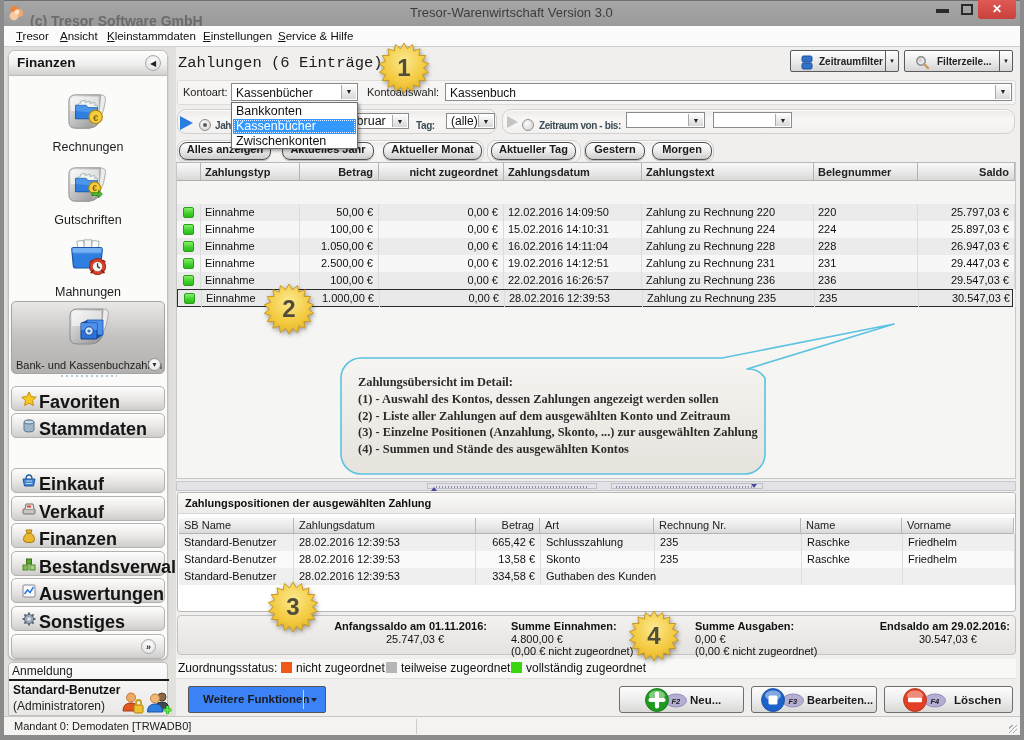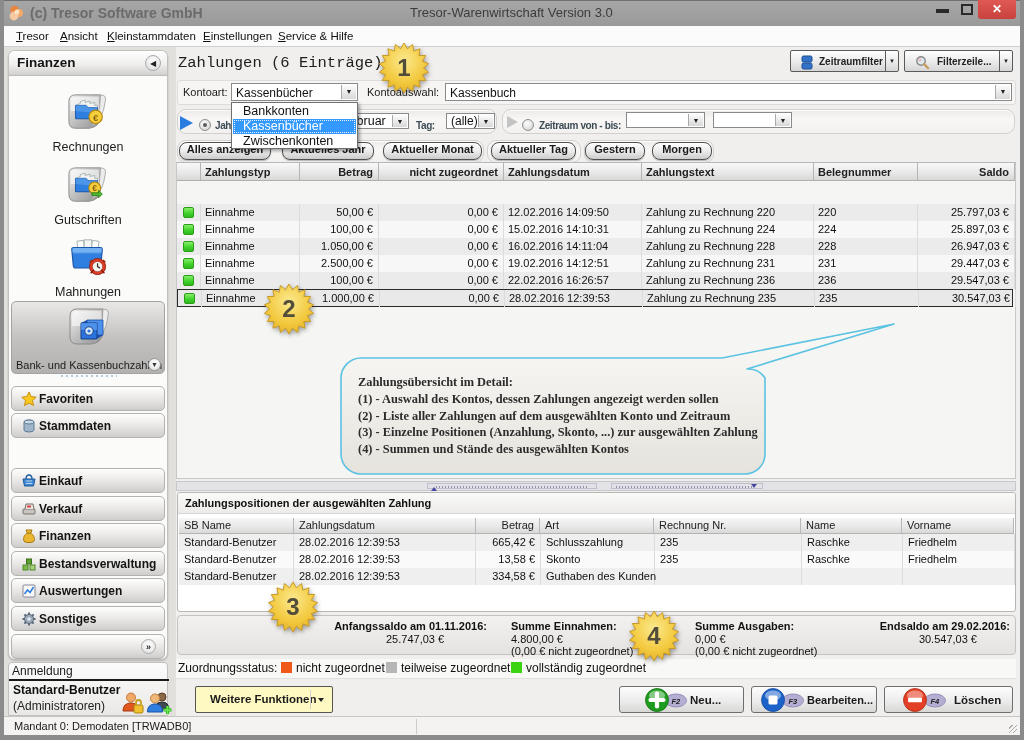--- a/index.html
+++ b/index.html
@@ -3,21 +3,21 @@
 <meta charset="utf-8">
 <style>
 * { margin:0; padding:0; box-sizing:border-box; }
 html,body { width:1024px; height:740px; overflow:hidden; }
 body { font-family:"Liberation Sans", sans-serif; position:relative; background:#8b8b8b; }
 .abs { position:absolute; }
 
 
 #titlebar { left:0; top:0; width:1024px; height:26px;
   background:linear-gradient(#a6a6a6,#9a9a9a); border-top:1px solid #6f6f6f; }
-#title-left { left:30px; top:5px; font-size:14px; font-weight:bold; color:#6b6b6b; }
+#title-left { left:30px; top:13px; font-size:14px; font-weight:bold; color:#6b6b6b; }
 #title-center { left:410px; top:5px; font-size:13px; color:#3c3c3c; }
 #btn-min { left:936px; top:9px; width:13px; height:4px; background:#2a2a2a; }
 #btn-max { left:961px; top:4px; width:12px; height:11px; border:2px solid #2a2a2a; background:transparent; }
 #btn-close { left:978px; top:0; width:38px; height:19px; background:linear-gradient(#e05a55,#c8413c);
   border-radius:0 0 3px 3px; color:#fff; text-align:center; font-size:12px; font-weight:bold; line-height:18px; }
 #menubar { left:4px; top:26px; width:1016px; height:21px; background:#fbfbfb; border-bottom:1px solid #cfcfcf; }
 .menu-item { position:absolute; top:4px; font-size:11.5px; color:#111; }
 .menu-item span { text-decoration:underline; }
 #statusbar { left:4px; top:716px; width:1016px; height:19px; background:#f4f3f2; border-top:1px solid #c6c6c6; }
 #statusbar .sep { position:absolute; left:412px; top:2px; width:1px; height:15px; background:#cccccc; }
@@ -37,21 +37,21 @@
   color:#222; font-size:8px; text-align:center; line-height:15px; }
 .icon-item { position:absolute; left:0; width:158px; text-align:center; }
 .icon-item .lbl { margin-top:2px; font-size:12.5px; color:#1c1c1c; }
 #sel-item { left:2px; top:250px; width:154px; height:73px; border-radius:5px;
   background:linear-gradient(#e9e8e7,#c4c2c0 50%,#b3b1af); border:1px solid #a5a3a1; }
 #sel-item .lbl { position:absolute; left:4px; top:57px; width:146px; font-size:11px; color:#1c1c1c; white-space:nowrap; overflow:hidden; }
 #sel-item .dd { position:absolute; right:3px; top:56px; width:13px; height:13px; border-radius:50%;
   background:radial-gradient(circle at 50% 35%,#fff,#ddd); border:1px solid #999; font-size:7px; line-height:12px; text-align:center; color:#333; }
 .acc-btn { position:absolute; left:2px; width:154px; height:25px; border-radius:5px;
   background:linear-gradient(#fefefe,#e8e6e4 55%,#cfcdcb); border:1px solid #b4b2b0; }
-.acc-btn .txt { position:absolute; left:27px; top:5px; font-size:12px; font-weight:bold; color:#141414; }
+.acc-btn .txt { position:absolute; left:27px; top:5px; font-size:18px; font-weight:bold; color:#141414; }
 .acc-btn .ic { position:absolute; left:9px; top:4px; width:16px; height:16px; }
 #anmeld { left:4px; top:615px; width:160px; height:54px; background:linear-gradient(#fcfcfc,#e9e8e6);
   border:1px solid #c2c0be; border-radius:4px 4px 0 0; }
 #anmeld .h { position:absolute; left:3px; top:1px; font-size:12px; color:#1a1a1a; }
 #anmeld .hr { position:absolute; left:0px; top:16px; width:160px; height:2px; background:#1a1a1a; }
 #anmeld .u { position:absolute; left:4px; top:20px; font-size:12px; font-weight:bold; color:#111; }
 #anmeld .g { position:absolute; left:4px; top:36px; font-size:12px; color:#222; }
 
 
 #main { left:176px; top:47px; width:844px; height:669px; background:#f0efed; }
@@ -123,21 +123,21 @@
 .sw { position:absolute; top:3px; width:11px; height:11px; }
 .leg-t { position:absolute; top:2px; font-size:12px; color:#111; }
 
 .botbtn { position:absolute; top:639px; height:27px; background:linear-gradient(#fdfdfd,#ececec 55%,#d8d8d6);
   border:1px solid #6e6e6e; border-radius:3px; }
 .botbtn .txt { position:absolute; font-size:11.5px; font-weight:bold; color:#1a1a1a; }
 
 
 #dropdown { left:55px; top:55px; width:127px; height:47px; background:#fff; border:1px solid #707070;
   box-shadow:2px 2px 3px rgba(0,0,0,.35); z-index:50; }
-.dd-it { position:absolute; left:1px; width:123px; height:15px; font-size:12.5px; color:#111; padding-left:10px; }
+.dd-it { position:absolute; left:1px; width:123px; height:15px; font-size:12.5px; color:#111; padding-left:3px; }
 .dd-sel { background:#3399ff; color:#fff; outline:1px dotted #e8f0ff; outline-offset:-2px; }
 
 .burst { position:absolute; z-index:60; filter:drop-shadow(1px 2px 2px rgba(0,0,0,.35)); }
 .burst .bn { font-family:"Liberation Sans",sans-serif; font-size:24px; font-weight:bold; fill:#524c3a; }
 </style>
 </head>
 <body>
 
 <div class="abs" id="titlebar"></div>
 <div class="abs" id="title-left">(c) Tresor Software GmbH</div>
@@ -676,21 +676,21 @@
   <div class="abs" id="legend">
     <div class="leg-t" style="left:2px">Zuordnungsstatus:</div>
     <div class="sw" style="left:105px;background:#f05818"></div>
       <div class="leg-t" style="left:120px">nicht zugeordnet</div>
     <div class="sw" style="left:210px;background:#b6b6b6"></div>
       <div class="leg-t" style="left:225px">teilweise zugeordnet</div>
     <div class="sw" style="left:335px;background:#3bd410"></div>
       <div class="leg-t" style="left:350px">vollständig zugeordnet</div>
   </div>
 
-  <div class="botbtn" style="left:19px;width:138px;background:#fef9c3;border-color:#555;border-radius:2px">
+  <div class="botbtn" style="left:12px;width:138px;background:#3b82f6;border-color:#555;border-radius:2px">
     <div class="txt" style="left:14px;top:6px">Weitere Funktionen</div>
     <div style="position:absolute;right:21px;top:3px;width:1px;height:19px;background:#d0d0d0"></div>
     <div style="position:absolute;right:8px;top:11px;width:0;height:0;border:3.5px solid transparent;border-top:4.5px solid #222"></div>
     </div>
   <div class="botbtn" style="left:443px;width:125px">
     <svg width="52" height="25" style="position:absolute;left:25px;top:1px">
       <ellipse cx="31" cy="12.5" rx="10.5" ry="6.5" fill="#b4aed2" stroke="#948ebc" stroke-width="1"></ellipse>
       <text x="26.5" y="15.5" font-size="7.5" font-style="italic" font-weight="bold" fill="#222" font-family="Liberation Sans, sans-serif">F2</text>
       <circle cx="12" cy="12" r="11.5" fill="#1f9c1f" stroke="#127012" stroke-width="0.8"></circle>
       <ellipse cx="12" cy="7.5" rx="8" ry="5" fill="rgba(255,255,255,.45)"></ellipse>

